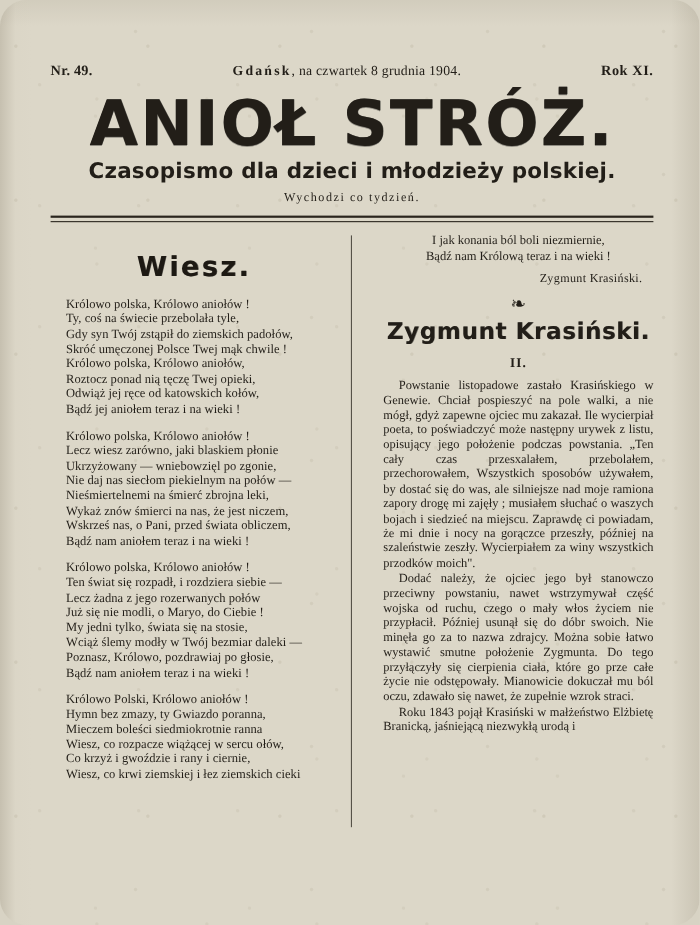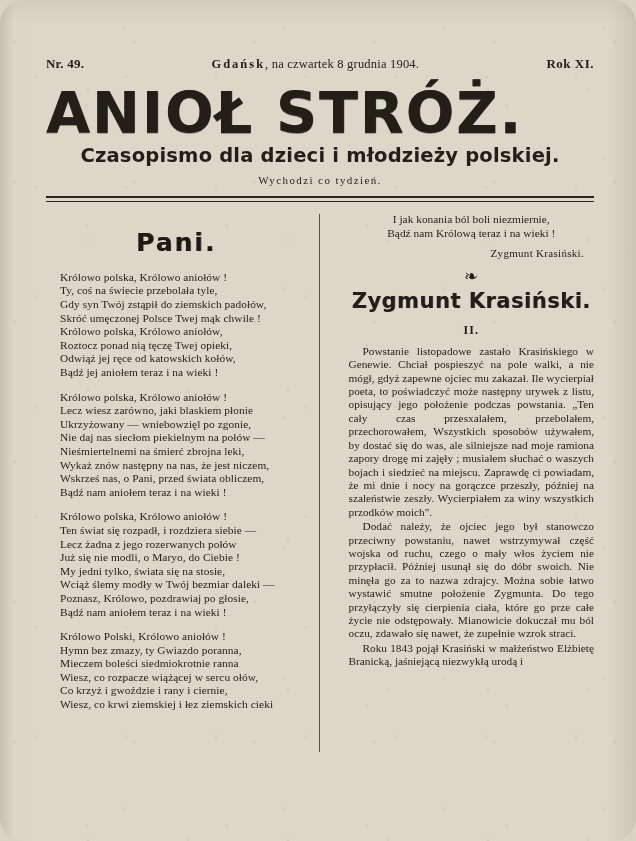--- a/index.html
+++ b/index.html
@@ -42,20 +42,21 @@
   .topline{
     display:flex;align-items:baseline;justify-content:space-between;
     font-size:12.5px;letter-spacing:.2px;
   }
   .topline .issue{font-weight:bold;font-size:13px;}
   .topline .place{font-size:12.5px;}
   .topline .place .city{letter-spacing:2px;font-weight:bold;}
   .topline .year{font-weight:bold;font-size:13px;letter-spacing:.5px;}
 
   .title{
+    text-align:center;
     font-family:"DejaVu Sans", sans-serif;
     font-weight:bold;
     font-size:57px;
     letter-spacing:2px;
     margin-top:12px;
     line-height:1.05;
     text-shadow:0.5px 0 0 rgba(0,0,0,.55), 0 0.5px 0 rgba(0,0,0,.35);
   }
   .subtitle{
     text-align:center;
@@ -156,40 +157,40 @@
     </div>
 
     <div class="title">ANIOŁ STRÓŻ.</div>
     <div class="subtitle">Czasopismo dla dzieci i młodzieży polskiej.</div>
     <div class="periodicity">Wychodzi co tydzień.</div>
     <div class="rule"></div>
 
     <div class="cols">
 
       <div class="col col-left">
-        <div class="hymn-head">Pani.</div>
+        <div class="hymn-head">Wiesz.</div>
 
         <div class="verse">
           <div>Królowo polska, Królowo aniołów !</div>
           <div>Ty, coś na świecie przebolała tyle,</div>
           <div>Gdy syn Twój zstąpił do ziemskich padołów,</div>
           <div>Skróć umęczonej Polsce Twej mąk chwile !</div>
           <div>Królowo polska, Królowo aniołów,</div>
           <div>Roztocz ponad nią tęczę Twej opieki,</div>
           <div>Odwiąż jej ręce od katowskich kołów,</div>
           <div>Bądź jej aniołem teraz i na wieki !</div>
         </div>
 
         <div class="verse">
           <div>Królowo polska, Królowo aniołów !</div>
           <div>Lecz wiesz zarówno, jaki blaskiem płonie</div>
           <div>Ukrzyżowany — wniebowzięl po zgonie,</div>
           <div>Nie daj nas siecłom piekielnym na połów —</div>
           <div>Nieśmiertelnemi na śmierć zbrojna leki,</div>
-          <div>Wykaż znów następny na nas, że jest niczem,</div>
+          <div>Wykaż znów śmierci na nas, że jest niczem,</div>
           <div>Wskrześ nas, o Pani, przed świata obliczem,</div>
           <div>Bądź nam aniołem teraz i na wieki !</div>
         </div>
 
         <div class="verse">
           <div>Królowo polska, Królowo aniołów !</div>
           <div>Ten świat się rozpadł, i rozdziera siebie —</div>
           <div>Lecz żadna z jego rozerwanych połów</div>
           <div>Już się nie modli, o Maryo, do Ciebie !</div>
           <div>My jedni tylko, świata się na stosie,</div>

